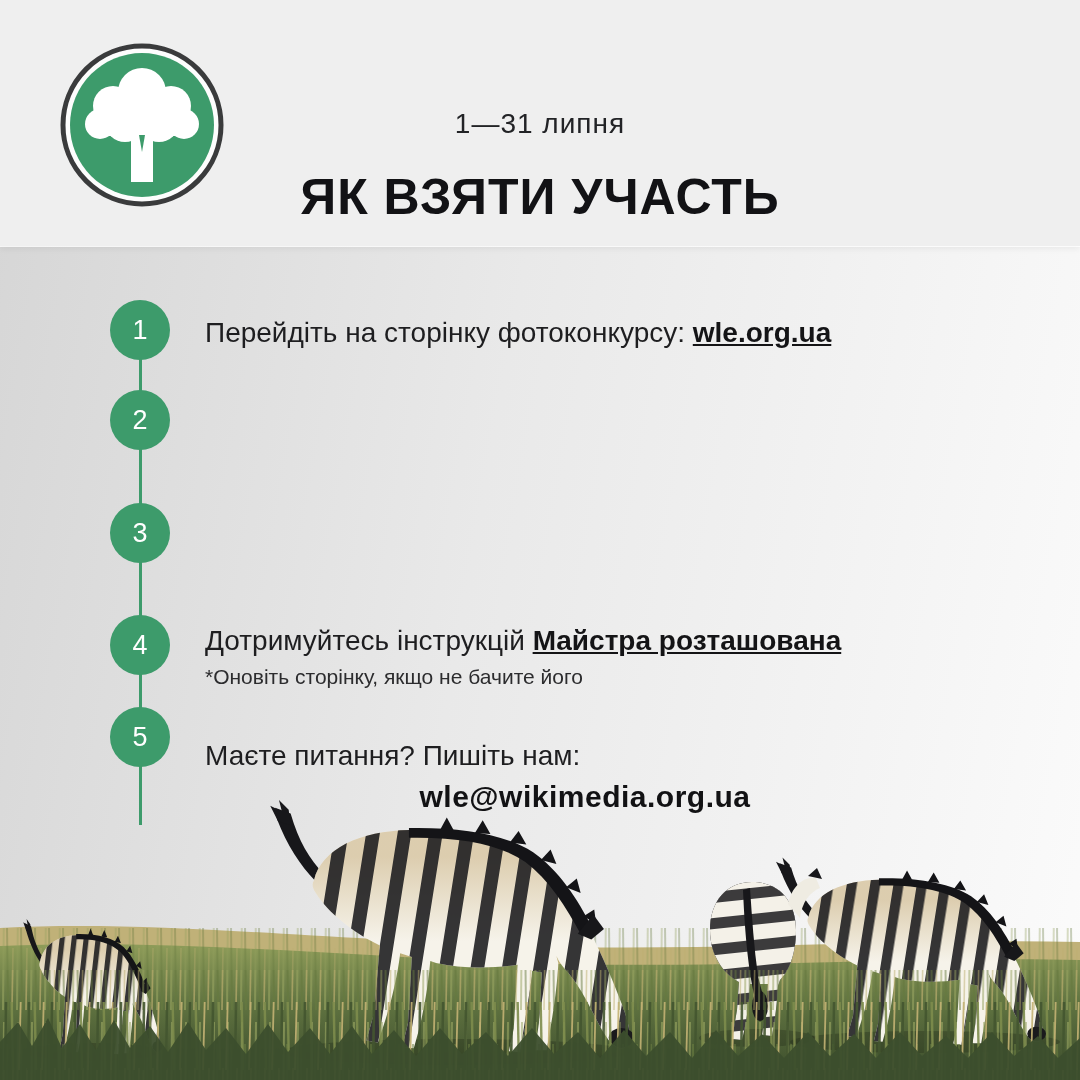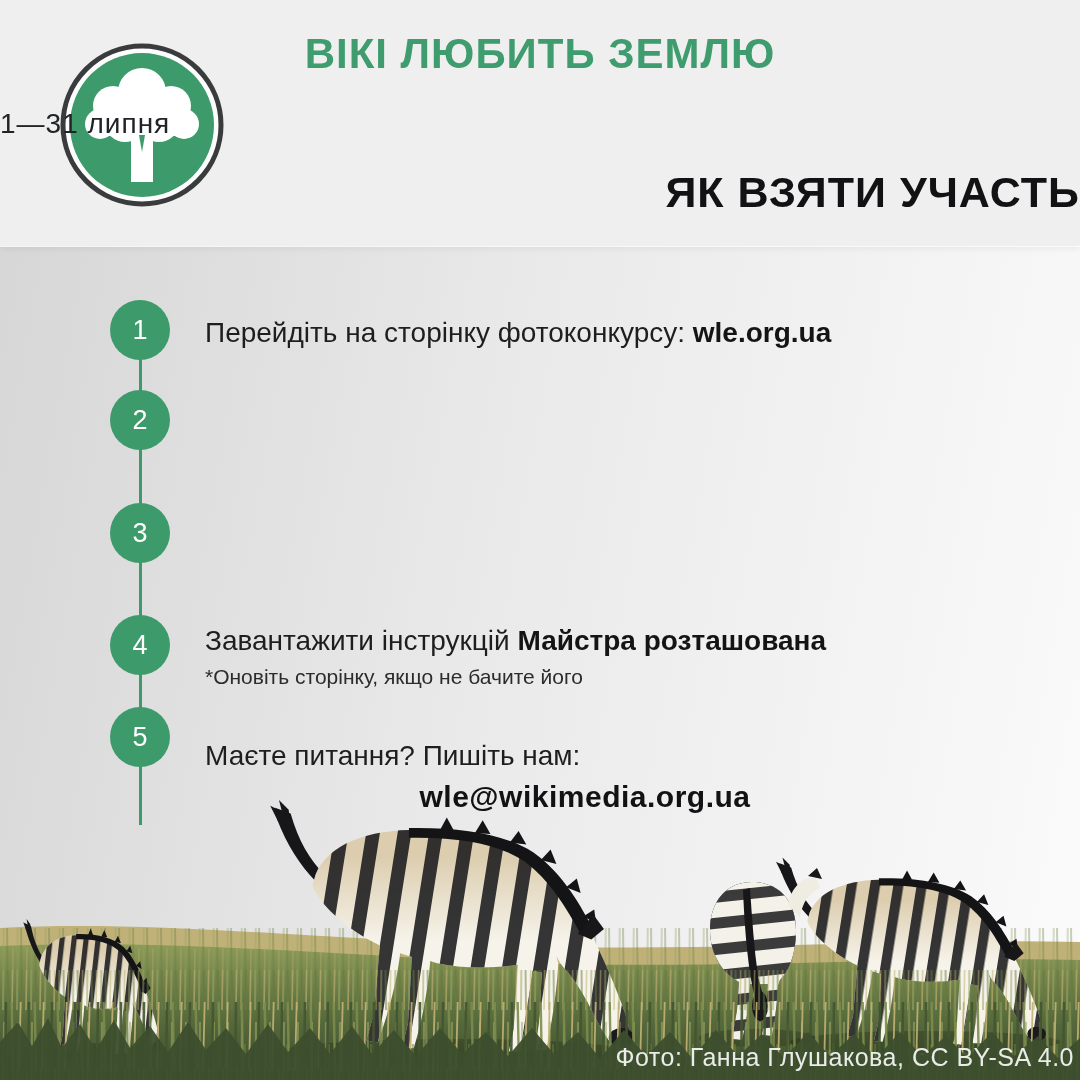--- a/index.html
+++ b/index.html
@@ -23,46 +23,46 @@
     position:absolute;left:0;top:0;width:1080px;height:246px;
     background:var(--header-bg);
     box-shadow:0 1px 0 rgba(255,255,255,.8), 0 3px 6px rgba(0,0,0,.06);
   }
   .logo{position:absolute;left:57px;top:40px;width:170px;height:170px;}
   .title{
     position:absolute;left:0;top:30px;width:1080px;text-align:center;
     font-size:42px;font-weight:800;letter-spacing:1px;color:var(--title-green);
   }
   .date{
-    position:absolute;left:0;top:108px;width:1080px;text-align:left;
+    position:absolute;left:0;top:108px;width:1080px;text-align:center;
     font-size:28px;font-weight:300;letter-spacing:1px;color:#222326;
   }
   .heading{
-    position:absolute;left:0;top:168px;width:1080px;text-align:right;
-    font-size:43px;font-weight:800;letter-spacing:1px;color:#121215;
+    position:absolute;left:0;top:168px;width:1080px;text-align:center;
+    font-size:50px;font-weight:800;letter-spacing:1px;color:#121215;
   }
   
   .steps{position:absolute;left:0;top:246px;width:1080px;height:560px;}
   .step-line{
     position:absolute;left:139px;top:84px;width:3px;height:495px;
     background:var(--accent-green);
   }
   .badge{
     position:absolute;left:110px;width:60px;height:60px;border-radius:50%;
     background:var(--accent-green);color:#fff;
     display:flex;align-items:center;justify-content:center;
     font-size:27px;font-weight:300;
   }
   .badge.b1{top:54px;} .badge.b2{top:144px;} .badge.b3{top:257px;}
   .badge.b4{top:369px;} .badge.b5{top:461px;}
   .step-text{
     position:absolute;left:205px;width:760px;
     font-size:28px;line-height:35px;color:var(--text-dark);font-weight:400;
   }
-  .step-text b{font-weight:700;color:#141416;}
+  .step-text b{font-weight:700;color:#141416;text-decoration:underline;}
   .step-text .footnote{font-size:21px;line-height:27px;color:#2c2c2e;margin-top:5px;}
   .t1{top:69px;} .t2{top:142px;} .t3{top:247px;} .t4{top:377px;} .t5{top:492px;}
   .email{font-size:30px;font-weight:800;color:#121214;margin-top:6px;letter-spacing:.5px;text-align:center;}
   
   .scene{position:absolute;left:0;top:770px;width:1080px;height:310px;}
   .credit{
     position:absolute;right:6px;bottom:8px;
     font-size:25px;font-weight:400;color:rgba(242,244,242,.95);
     letter-spacing:.5px;
   }
@@ -88,21 +88,20 @@
           <circle cx="68" cy="82" r="20"></circle>
           <circle cx="102" cy="82" r="20"></circle>
           <circle cx="85" cy="78" r="22"></circle>
           <rect x="52" y="78" width="66" height="18"></rect>
         </g>
 
         <rect x="74" y="92" width="22" height="50" fill="#ffffff"></rect>
         <path d="M82,95 L85,112 L88,95 Z" fill="#3d9b6b"></path>
       </svg>
     </div>
-    <div class="title">ВІКІ ЛЮБИТЬ ЗЕМЛЮ</div>
     <div class="date">1—31 липня</div>
     <div class="heading">ЯК ВЗЯТИ УЧАСТЬ</div>
   </div>
 
   <div class="steps">
     <div class="step-line"></div>
 
     <div class="badge b1">
         <span>1</span>
       </div>
@@ -119,21 +118,21 @@
         <span>5</span>
       </div>
 
     <div class="step-text t1">
       <span>Перейдіть на сторінку фотоконкурсу: </span><b>wle.org.ua</b>
     </div>
 
 
 
     <div class="step-text t4">
-      <span>Завантажити інструкцій </span><b>Майстра розташована</b>
+      <span>Дотримуйтесь інструкцій </span><b>Майстра розташована</b>
       <div class="footnote">*Оновіть сторінку, якщо не бачите його</div>
     </div>
 
     <div class="step-text t5">
       <span>Маєте питання? Пишіть нам:</span>
       <div class="email">wle@wikimedia.org.ua</div>
     </div>
   </div>
 
   <div class="scene">
@@ -239,15 +238,14 @@
       </g>
 
       <g>
         <rect x="0" y="200" width="1080" height="110" fill="url(#blades)" opacity="0.5"></rect>
         <rect x="0" y="232" width="1080" height="78" fill="url(#blades2)" opacity="0.9"></rect>
         <path d="M0,310 L0,272 L18,252 L32,276 L48,248 L62,278 L80,254 L96,280 L114,250 L130,278 L150,256 L168,282 L188,252 L206,280 L226,258 L246,284 L268,254 L288,282 L310,258 L330,284 L352,256 L372,284 L394,260 L416,286 L440,258 L462,284 L486,262 L508,286 L532,258 L554,284 L578,262 L600,288 L624,260 L646,286 L670,262 L692,288 L716,260 L738,286 L762,264 L784,288 L808,262 L830,286 L854,264 L876,288 L900,262 L922,286 L946,266 L968,288 L992,262 L1014,286 L1038,266 L1058,288 L1080,268 L1080,310 Z" fill="#3c4e2d" opacity="0.95"></path>
       </g>
     </svg>
   </div>
 
-  <div class="credit">Фото: Ганна Глушакова, CC BY-SA 4.0</div>
 
 </div>
 
 </body></html>

